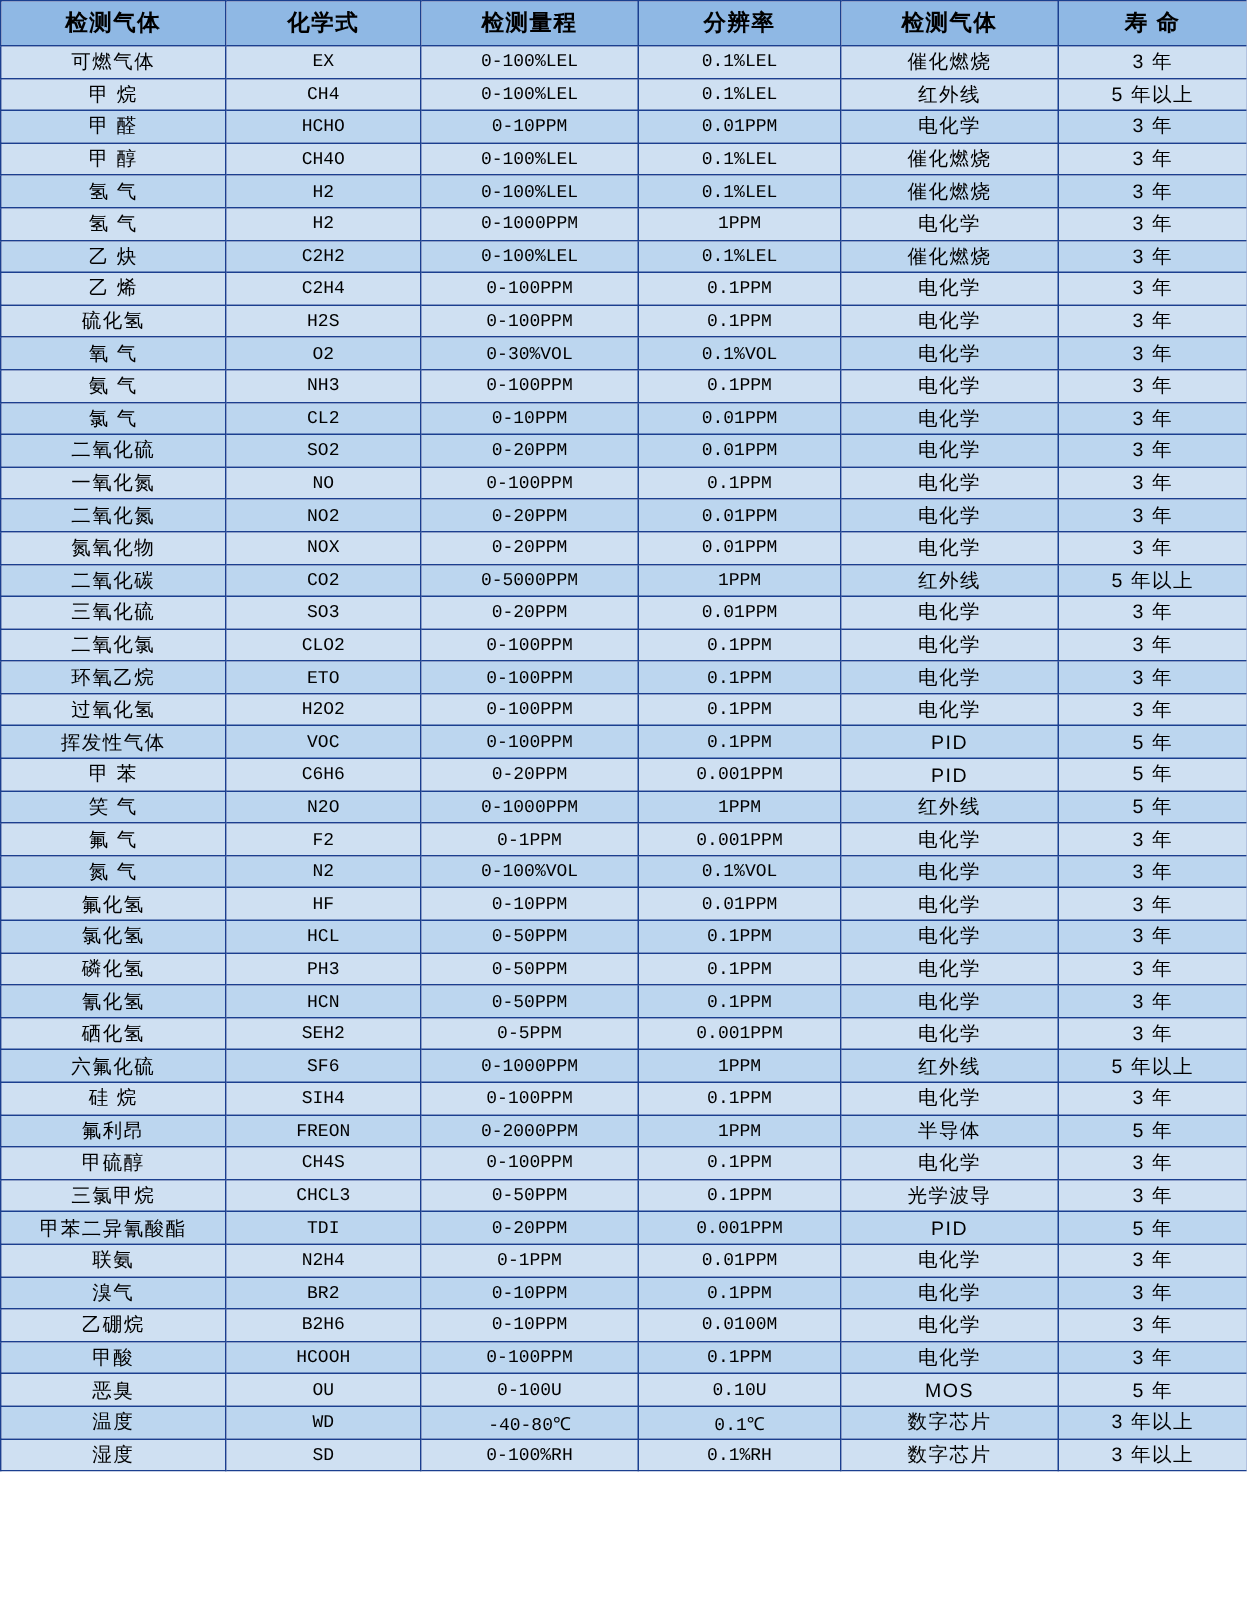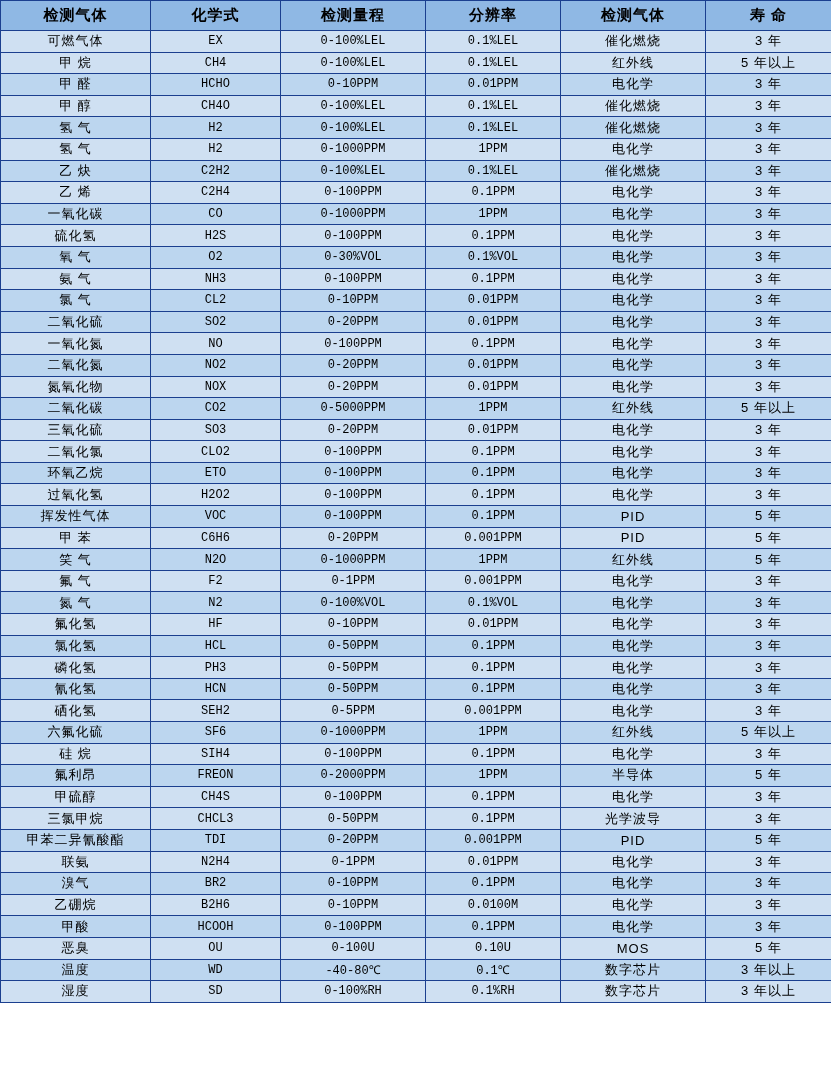--- a/index.html
+++ b/index.html
@@ -145,28 +145,20 @@
         <td class="life">3 年</td>
       </tr>
       <tr>
         <td class="name">乙 烯</td>
         <td class="formula">C2H4</td>
         <td class="range">0-100PPM</td>
         <td class="res">0.1PPM</td>
         <td class="tech">电化学</td>
         <td class="life">3 年</td>
       </tr>
-      <tr class="alt">
-        <td class="name">一氧化碳</td>
-        <td class="formula">CO</td>
-        <td class="range">0-1000PPM</td>
-        <td class="res">1PPM</td>
-        <td class="tech">电化学</td>
-        <td class="life">3 年</td>
-      </tr>
       <tr>
         <td class="name">硫化氢</td>
         <td class="formula">H2S</td>
         <td class="range">0-100PPM</td>
         <td class="res">0.1PPM</td>
         <td class="tech">电化学</td>
         <td class="life">3 年</td>
       </tr>
       <tr class="alt">
         <td class="name">氧 气</td>

